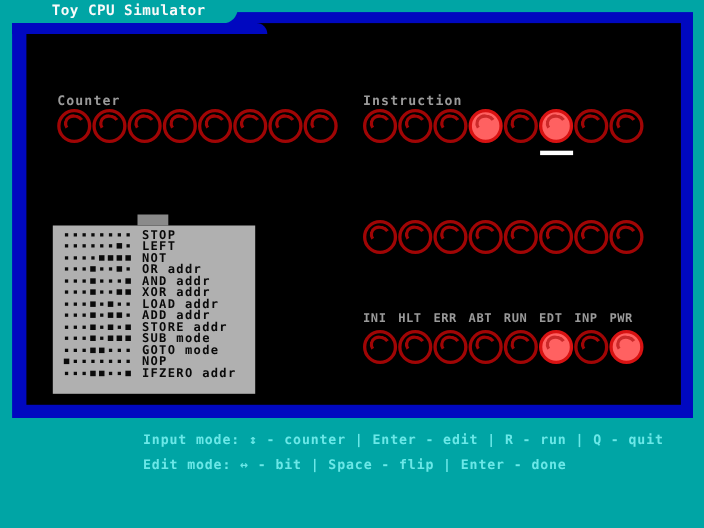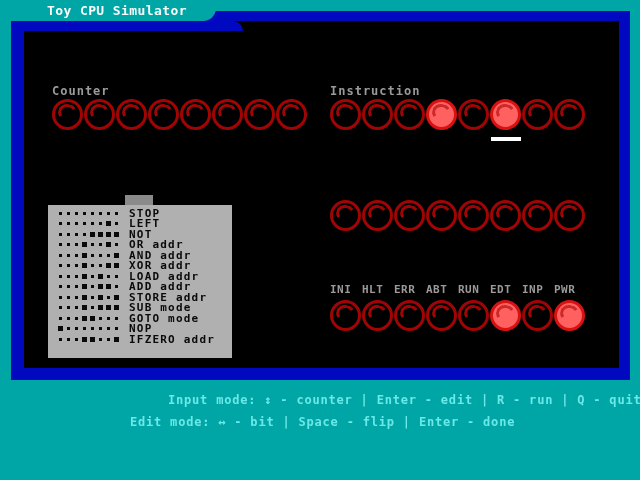--- a/index.html
+++ b/index.html
@@ -49,21 +49,21 @@
   .legend-rows{padding-top:3px;}
   .lrow{display:flex;align-items:center;height:10.5px;padding-left:8px;}
   .bits{display:flex;width:64px;}
   .bit{width:8px;height:10px;display:flex;align-items:center;justify-content:center;}
   .bit i{display:block;background:var(--legend-text);}
   .bit.off i{width:3px;height:3px;}
   .bit.on i{width:5px;height:5px;}
   .lbl{margin-left:9px;font-size:11px;letter-spacing:1.2px;color:var(--legend-text);white-space:pre;}
 
   .help{position:absolute;left:130px;font-size:12px;letter-spacing:.8px;color:var(--help);white-space:pre;}
-  .help-1{top:393px;margin-left:38px;}
+  .help-1{top:393px;}
   .help-2{top:415px;}
 </style>
 </head>
 <body>
 
 <div class="panel">
   <div class="screen">
 
     <div class="sec-label lbl-counter">Counter</div>
     <div class="ledrow row-counter">

